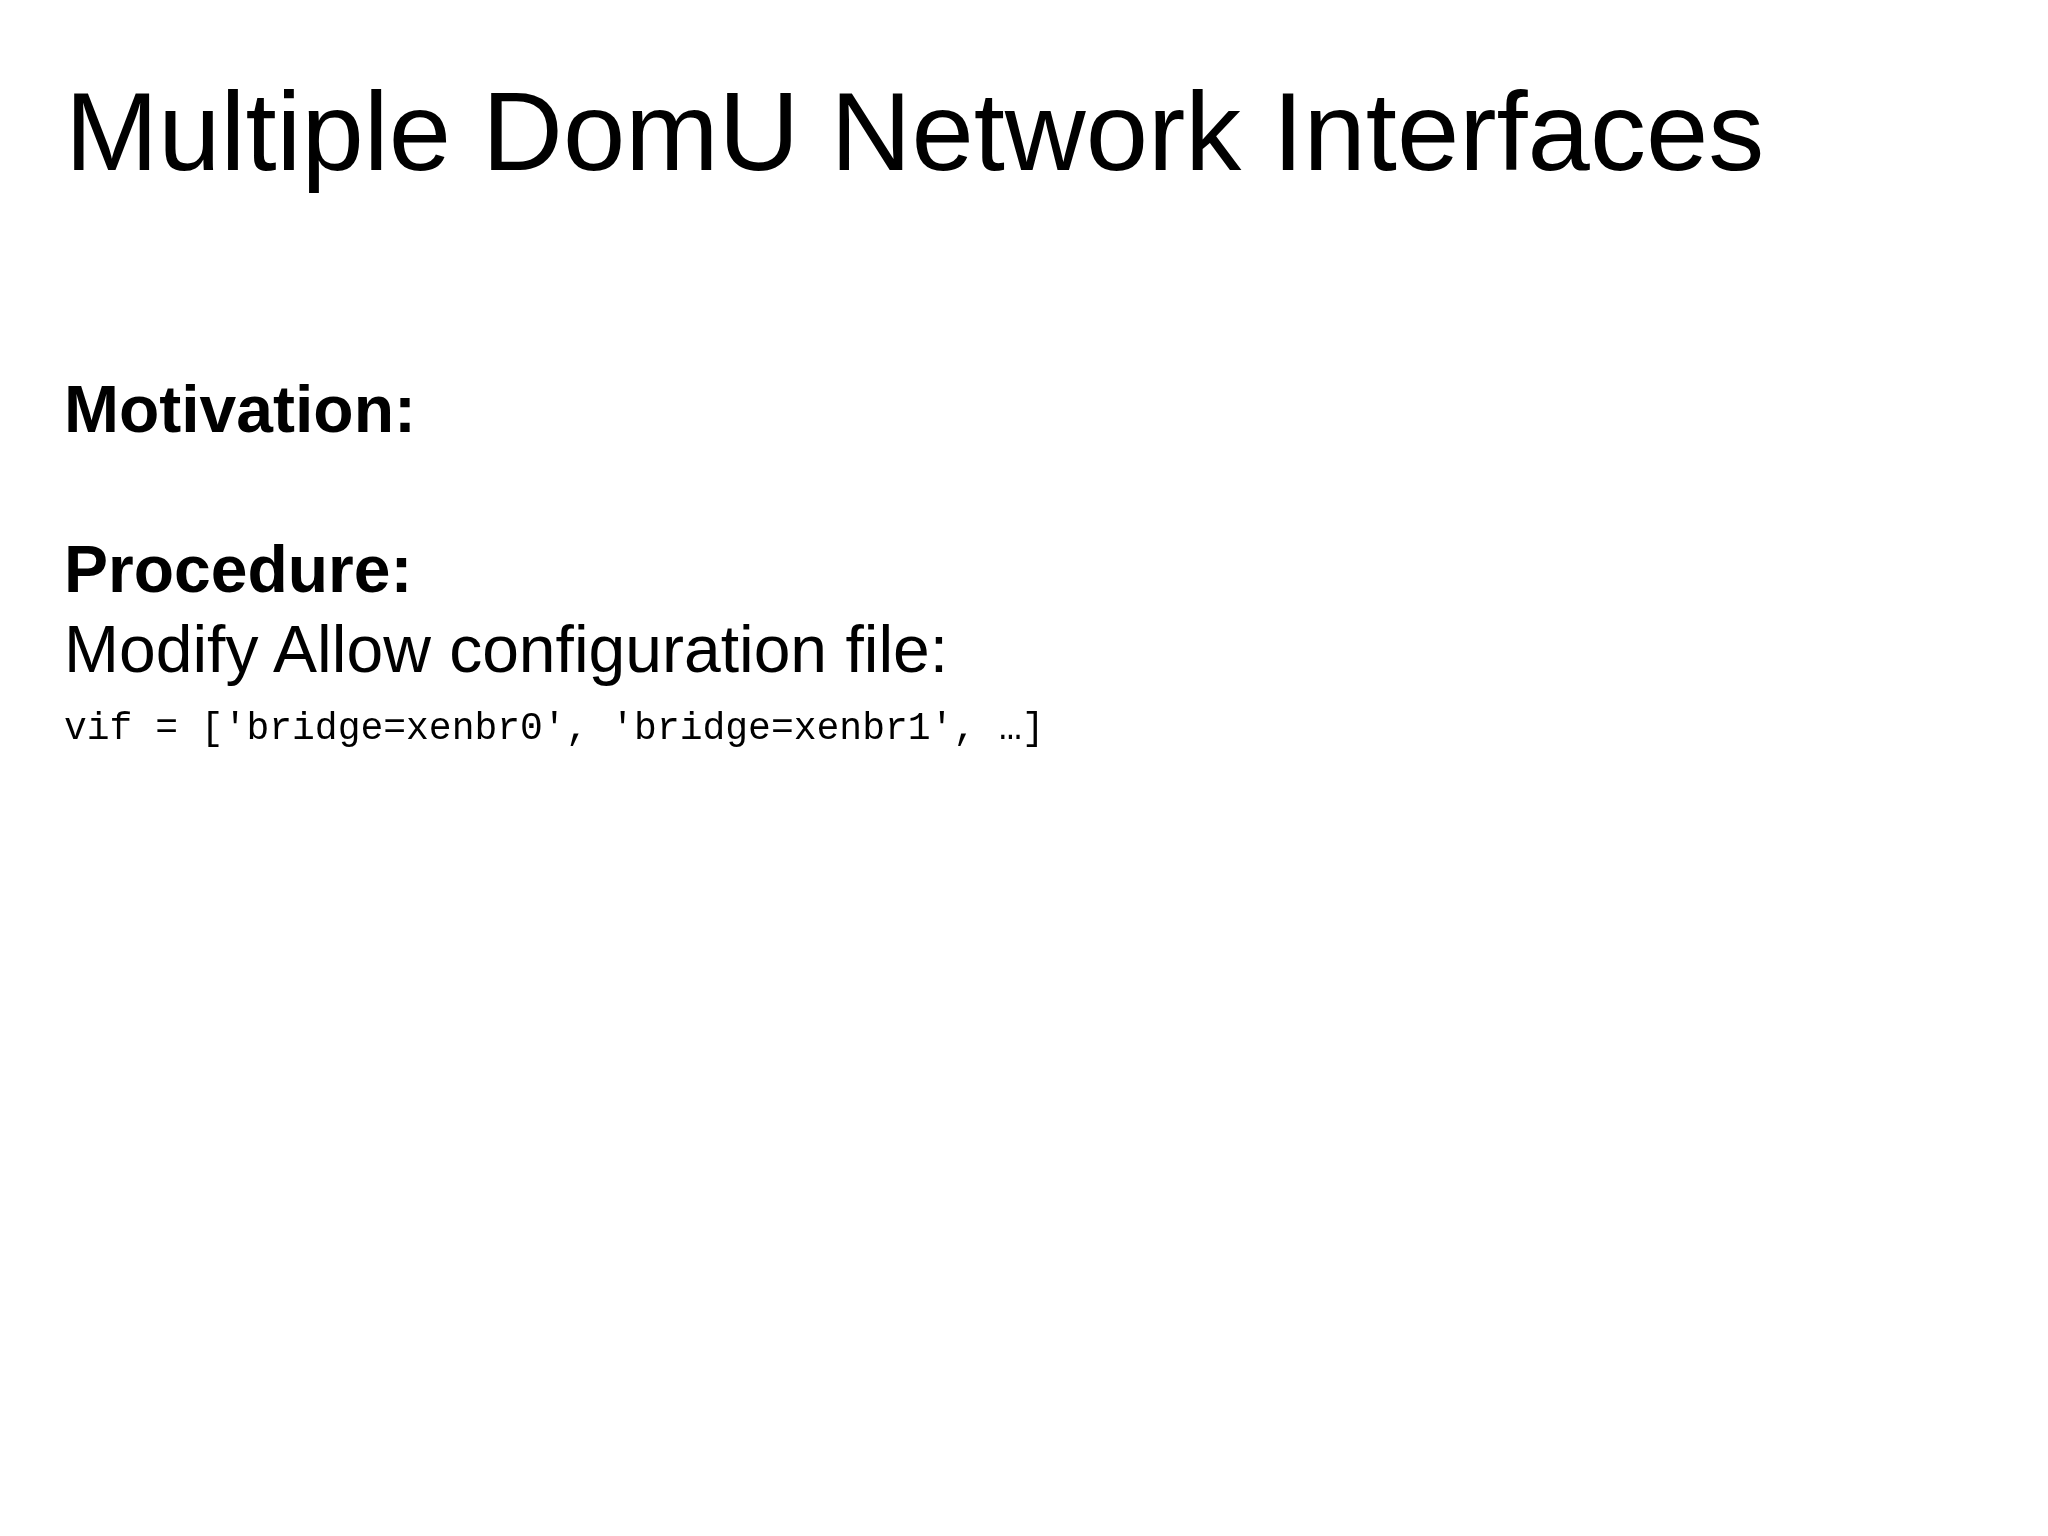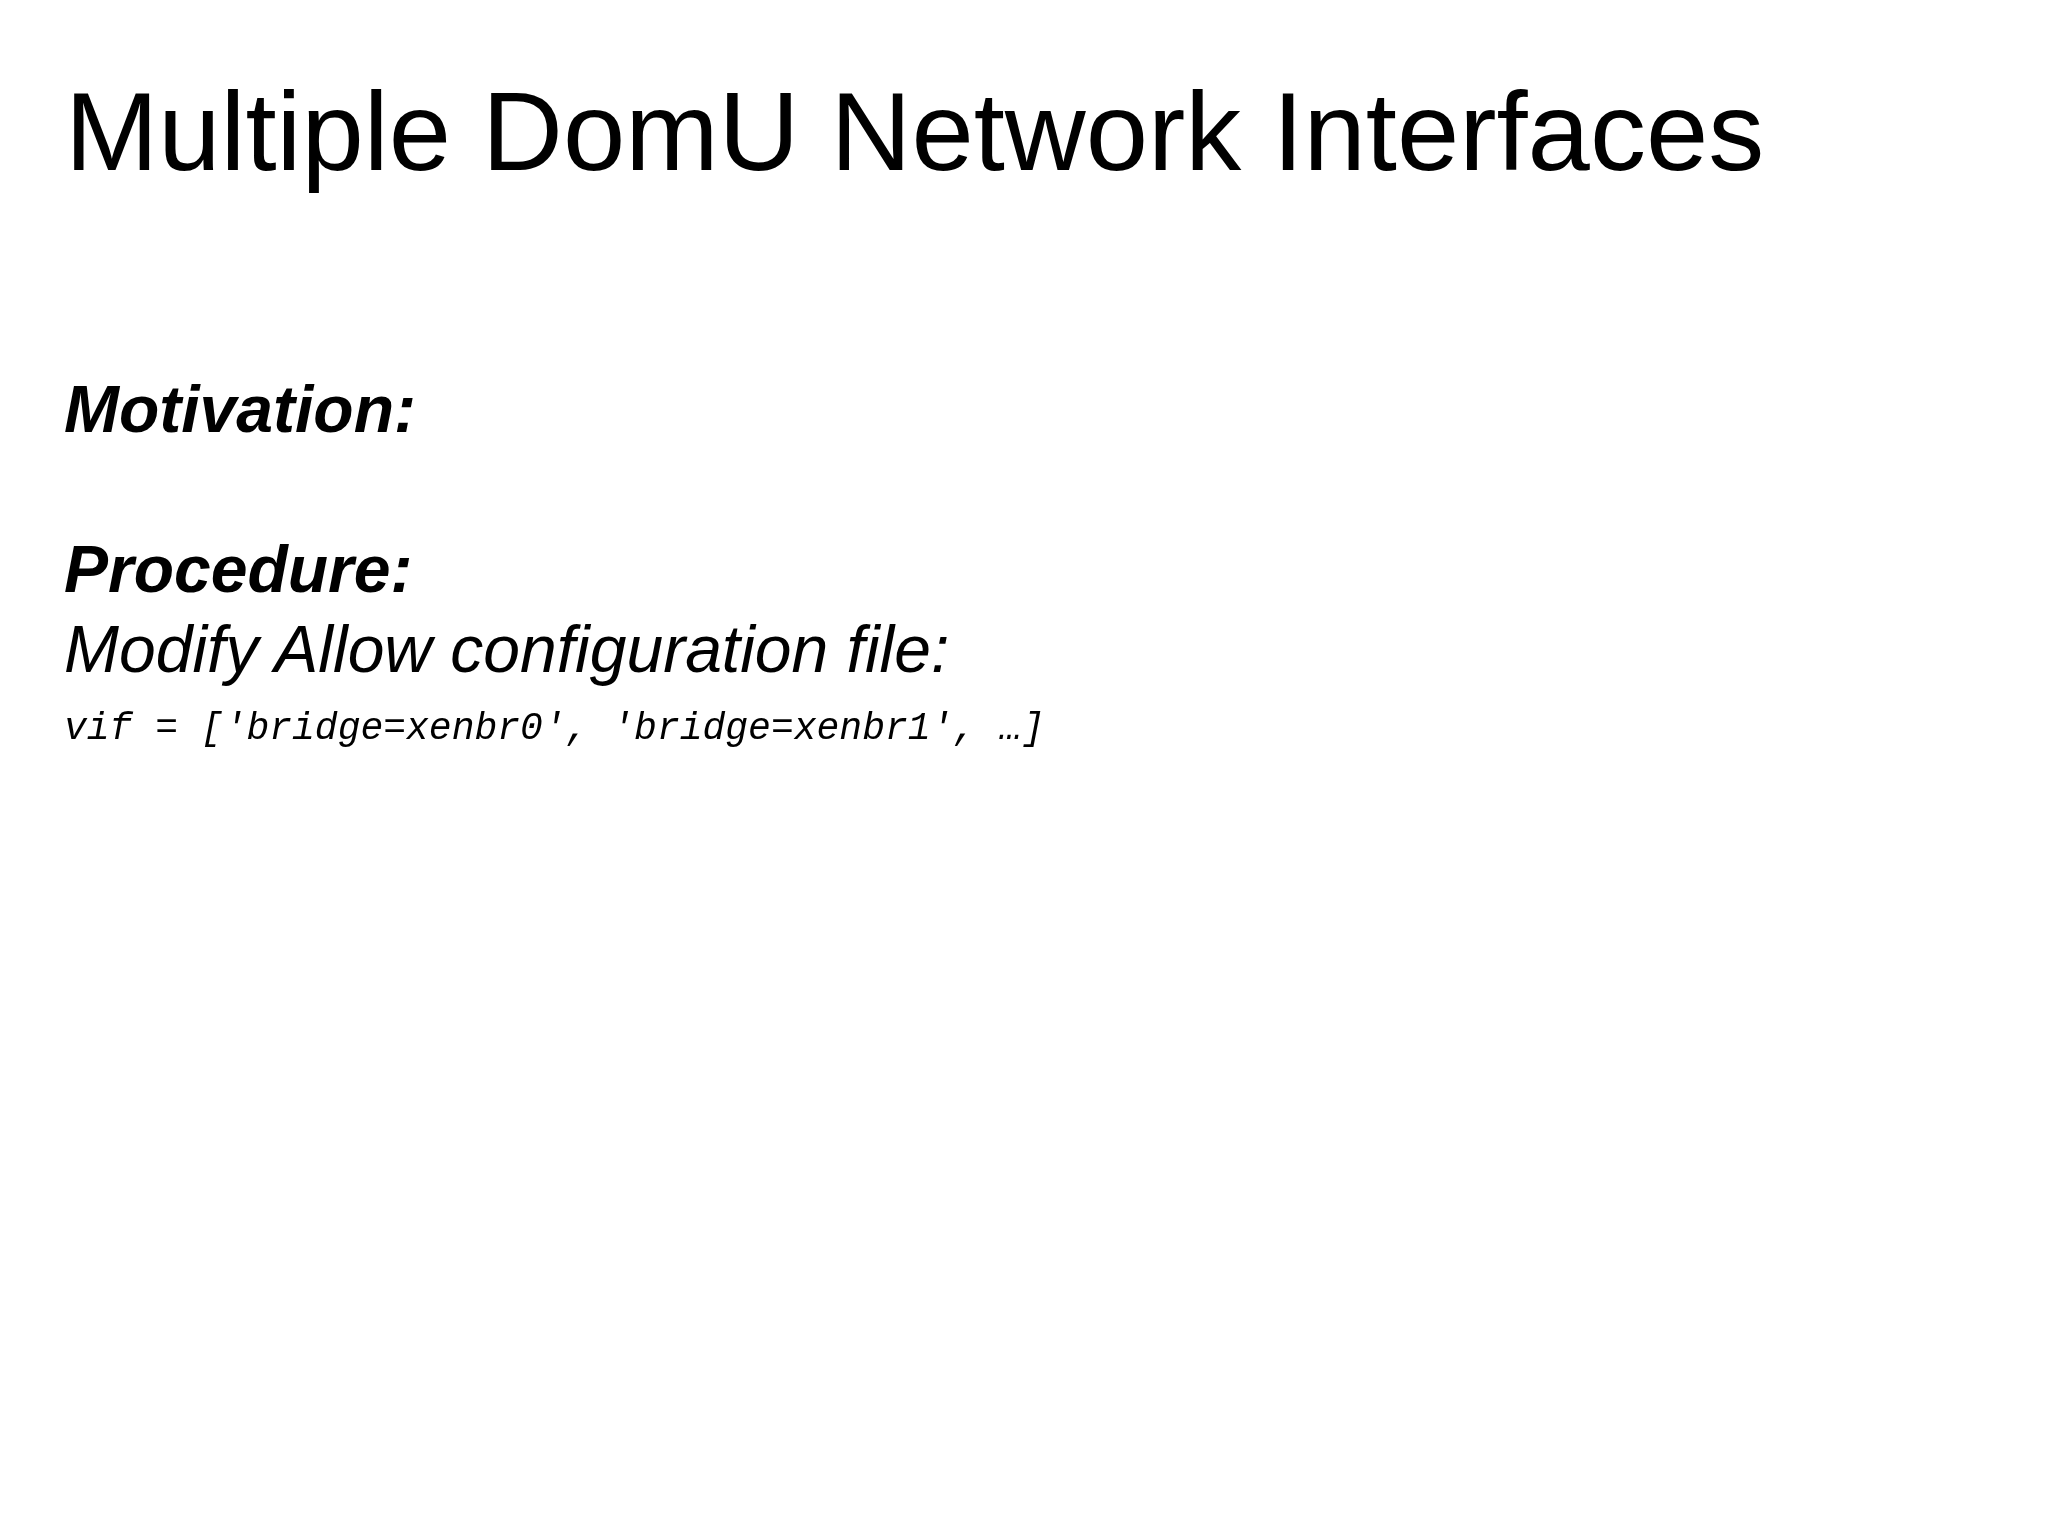--- a/index.html
+++ b/index.html
@@ -28,21 +28,20 @@
   }
   .body-block {
     position: absolute;
     left: 64px;
     top: 369px;
     font-size: 66px;
     line-height: 80px;
   }
   .line {
     white-space: nowrap;
-    font-style: italic;
   }
   .heading {
     font-weight: 700;
   }
   .blank {
     height: 80px;
   }
   .code {
     font-family: "Liberation Mono", "DejaVu Sans Mono", monospace;
     font-size: 38px;

